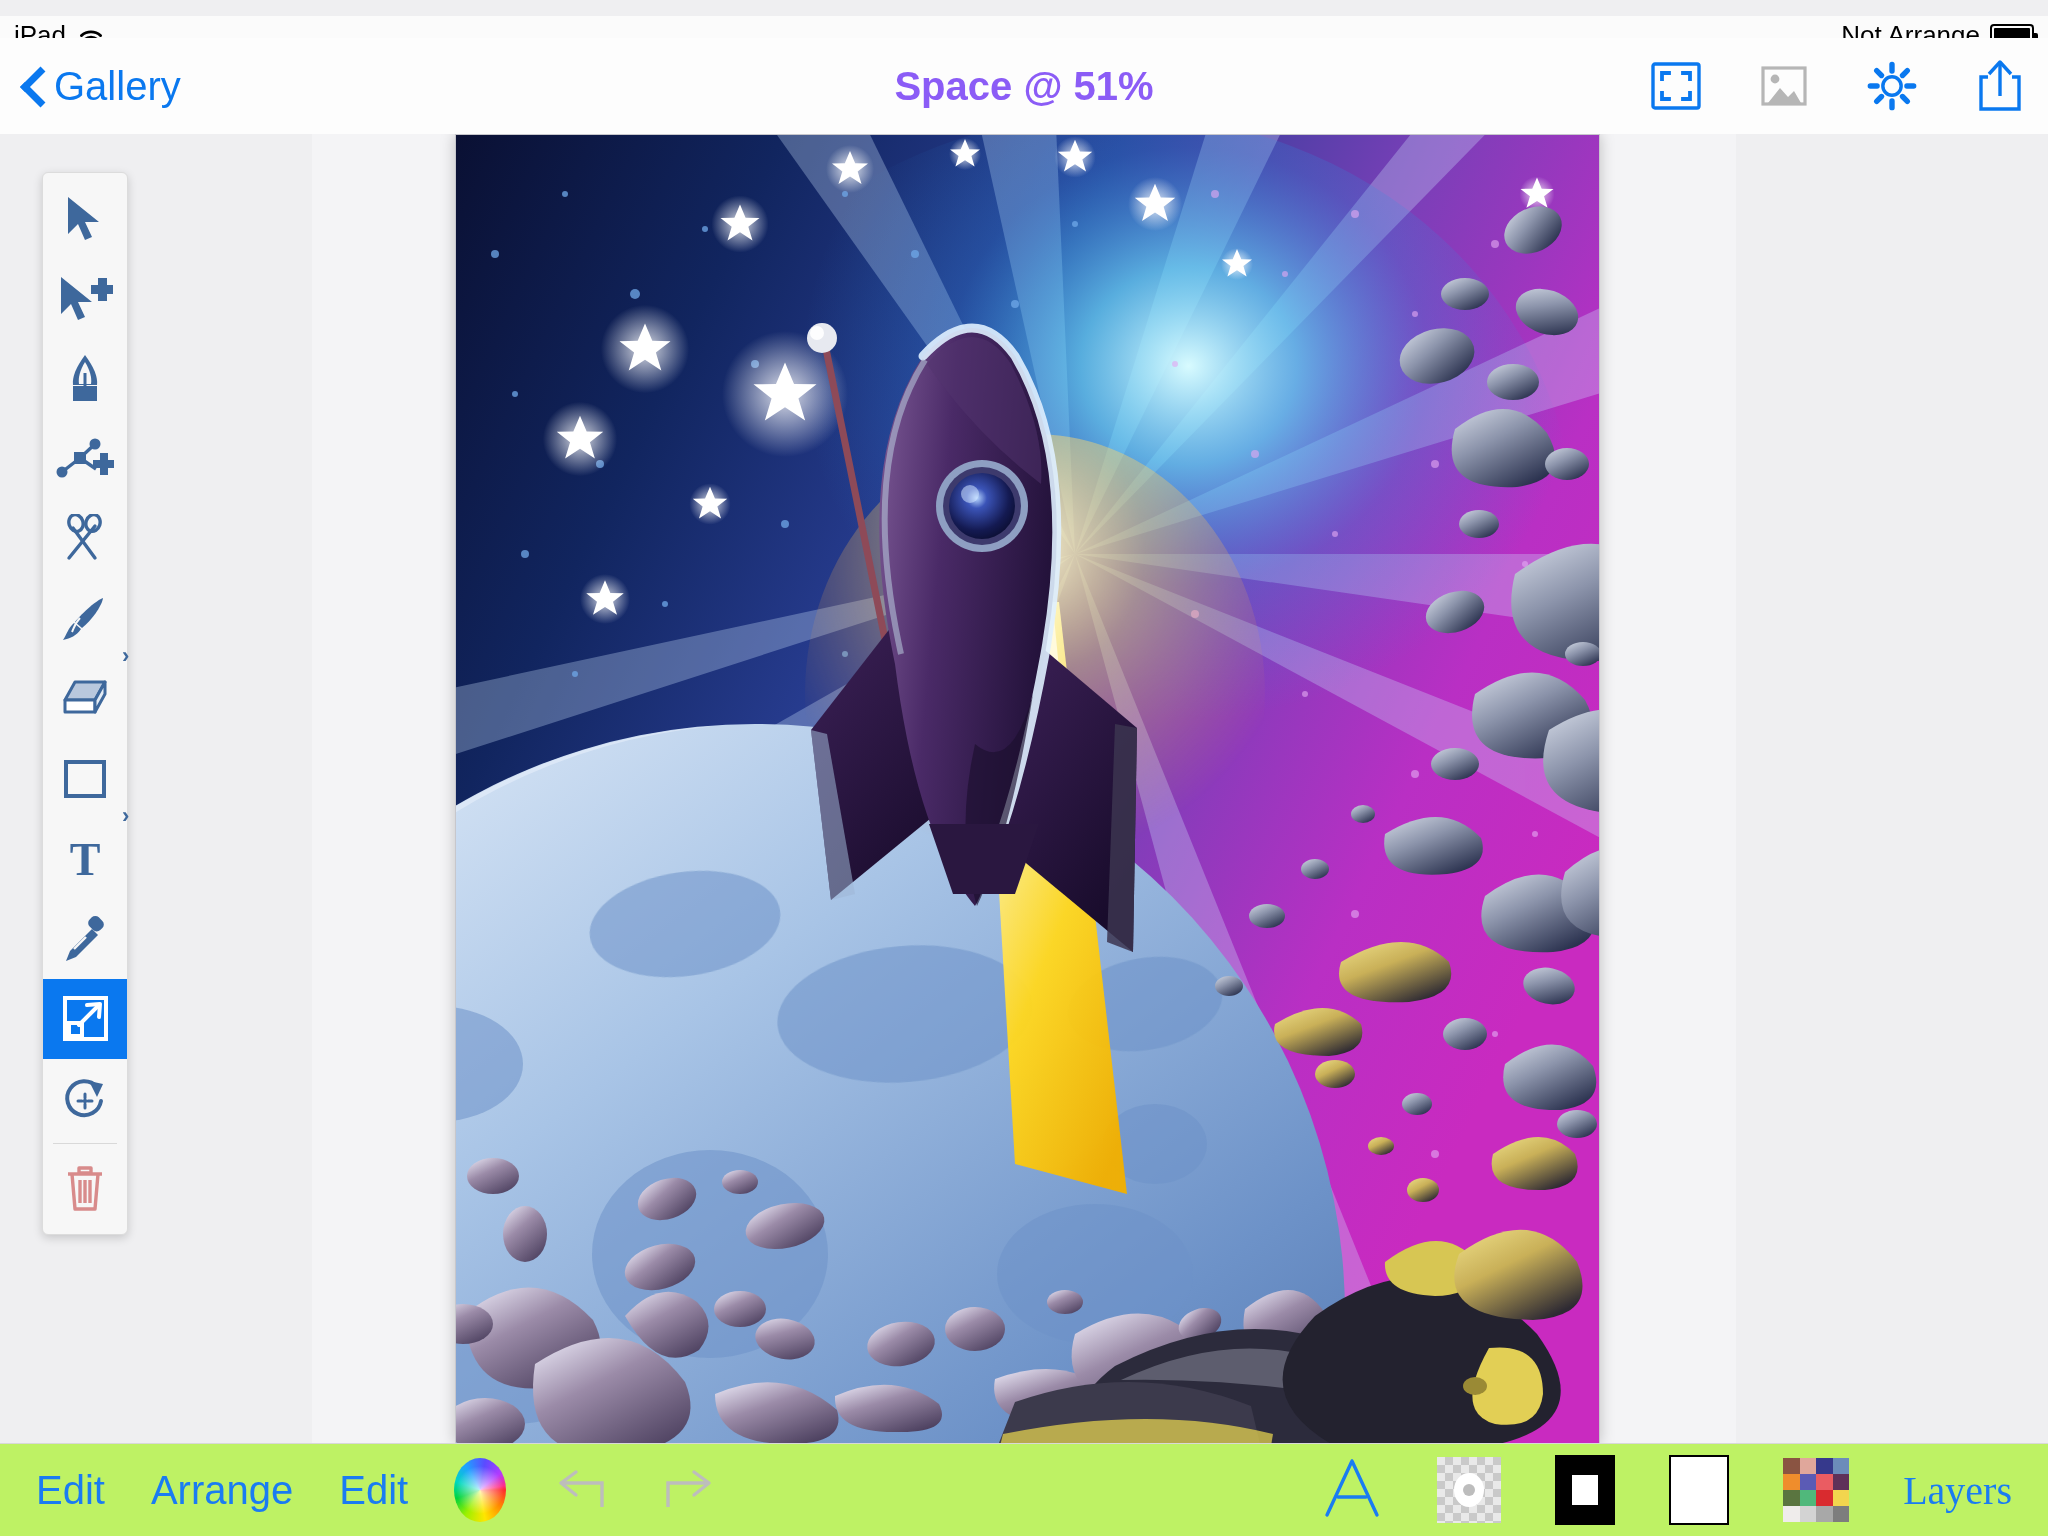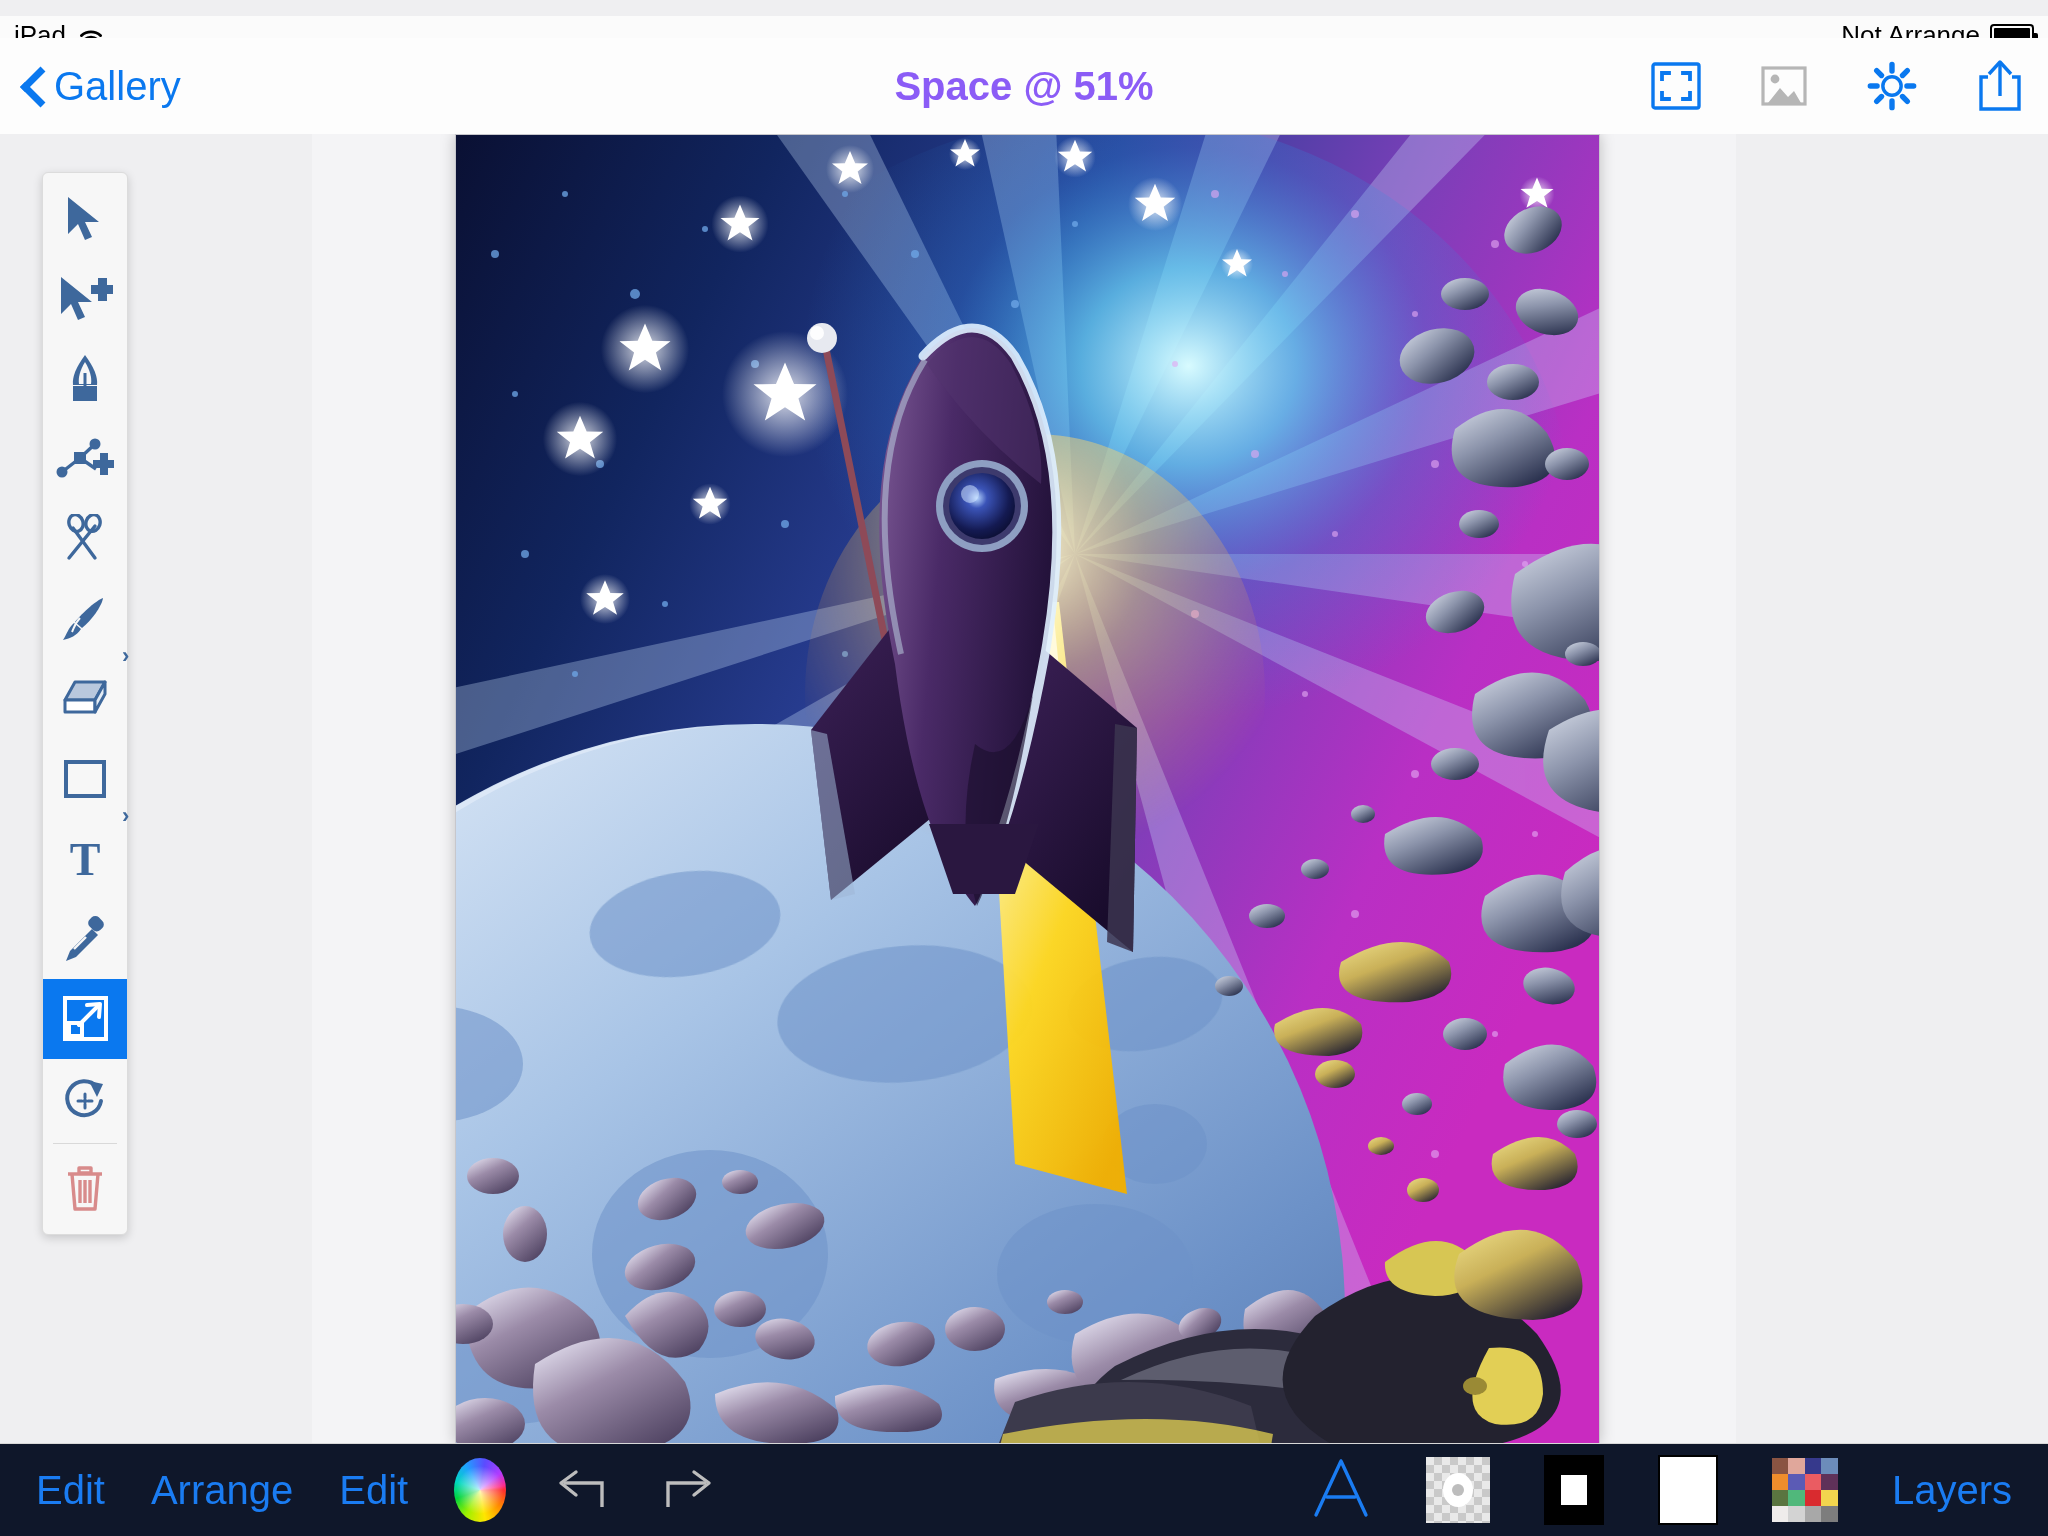--- a/index.html
+++ b/index.html
@@ -86,24 +86,24 @@
   .tool.selected{background:#0a78ef;}
   .tool .chev{
     position:absolute;right:5px;bottom:14px;
     width:0;height:0;color:#3e689c;font-size:22px;font-weight:bold;line-height:1;
   }
   .tool-sep{height:1px;background:#d9d9d9;margin:4px 10px;}
 
   
   .bottom-bar{
     position:absolute;left:0;bottom:0;width:2048px;height:92px;
-    background:#0f172a;border-top:1px solid #d8d8d8;
+    background:#bef264;border-top:1px solid #d8d8d8;
   }
   .bb-left{position:absolute;left:36px;top:0;height:92px;display:flex;align-items:center;gap:46px;}
-  .bb-right{position:absolute;right:36px;top:0;height:92px;display:flex;align-items:center;gap:54px;}
+  .bb-right{position:absolute;right:36px;top:0;height:92px;display:flex;align-items:center;gap:54px;font-family:Liberation Serif, serif;}
   .bb-text{font-size:40px;color:#1a7cf2;cursor:pointer;white-space:nowrap;}
   .color-wheel{
     width:52px;height:64px;border-radius:50%;cursor:pointer;
     background:
       radial-gradient(circle at 50% 50%, rgba(255,255,255,.75) 0%, rgba(255,255,255,0) 58%),
       conic-gradient(from 90deg,
         #ff2d2d 0deg,#ff8a00 40deg,#ffe600 80deg,#9cf000 120deg,
         #00d43c 160deg,#00d7c0 200deg,#1fa2ff 240deg,#5b4bff 280deg,
         #b23bff 320deg,#ff2d8a 350deg,#ff2d2d 360deg);
   }

